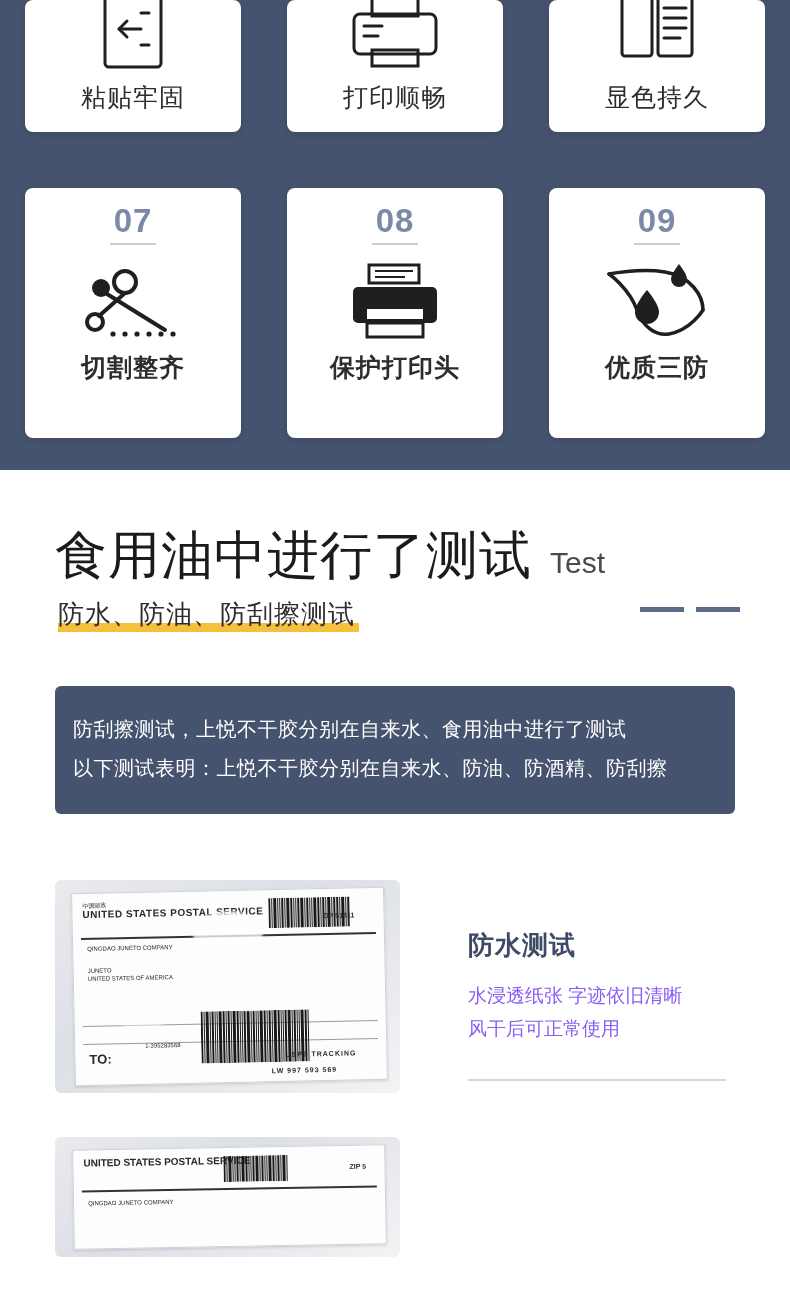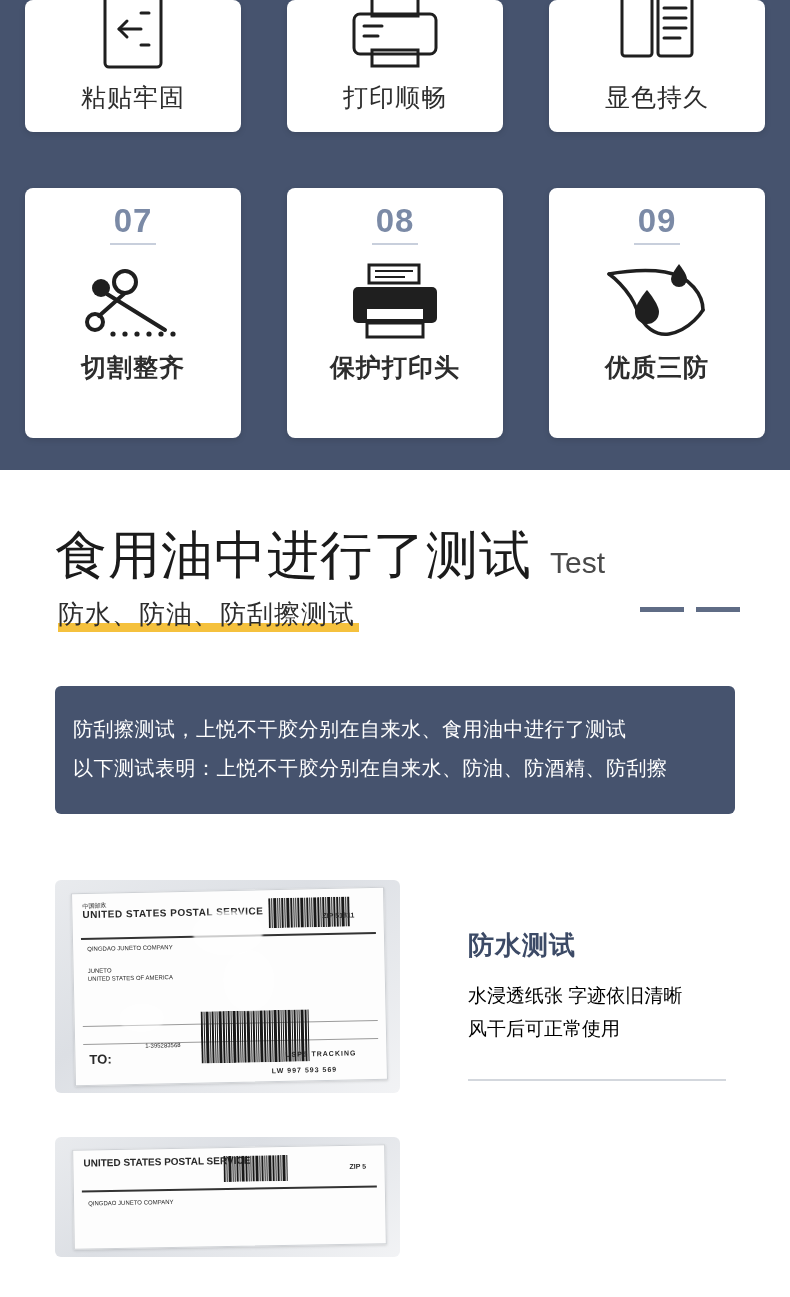--- a/index.html
+++ b/index.html
@@ -185,21 +185,21 @@
   .test-title {
     font-size: 26px;
     color: #3c4a66;
     font-weight: bold;
     margin-bottom: 16px;
     font-family: "Liberation Sans", sans-serif;
     letter-spacing: 1px;
   }
   .test-desc {
     font-size: 19px;
-    color: #000000;
+    color: #8b5cf6;
     line-height: 1.75;
     font-family: "Liberation Sans", sans-serif;
   }
   .test-rule {
     width: 258px;
     height: 2px;
     background: #d3d7dd;
     margin-top: 34px;
   }
 

